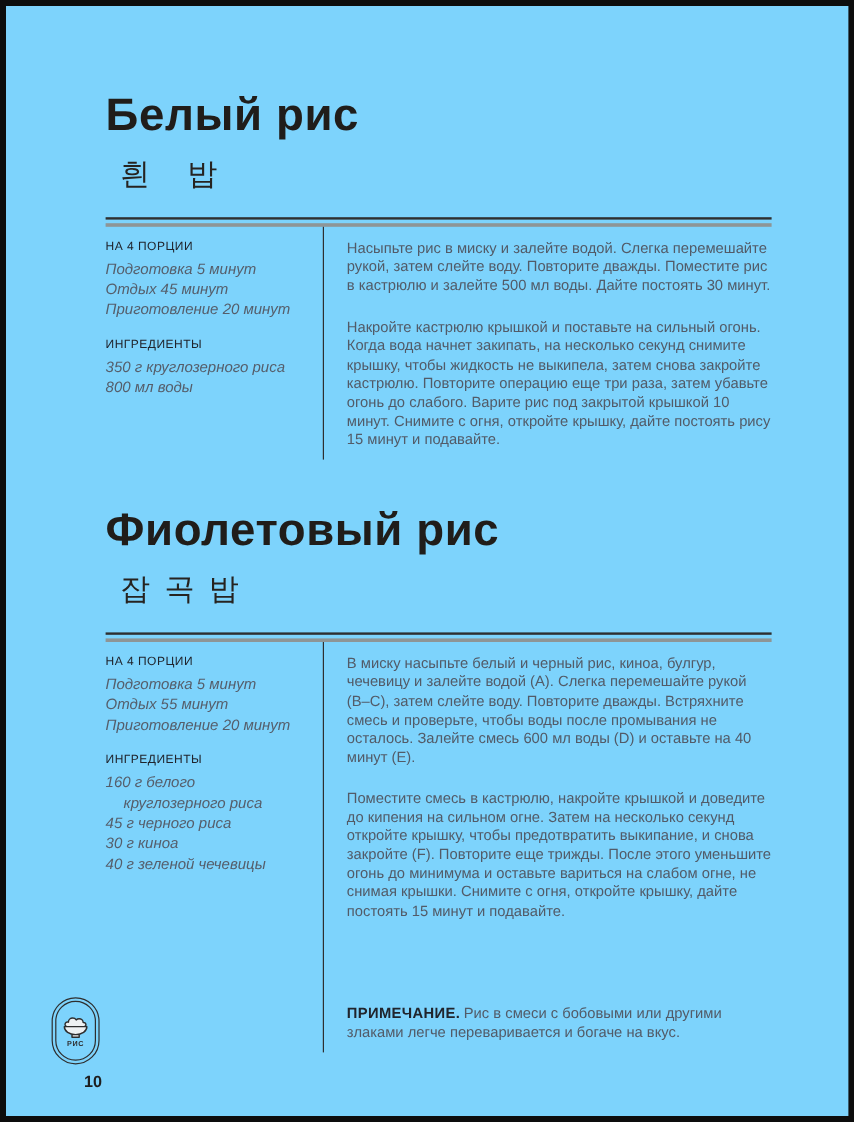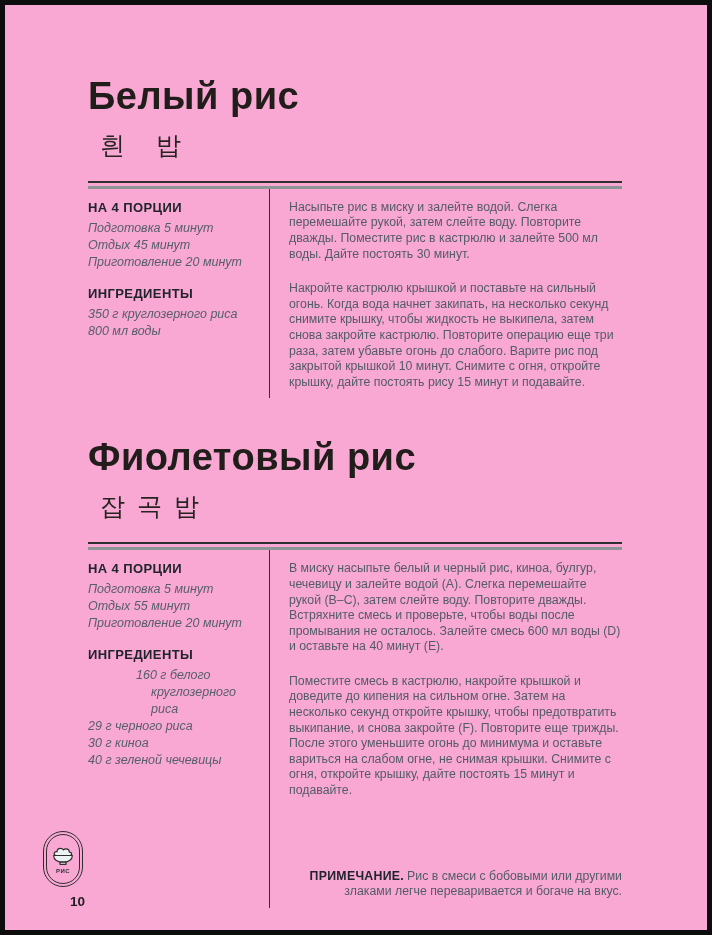--- a/index.html
+++ b/index.html
@@ -6,23 +6,23 @@
   html, body { width: 712px; height: 935px; }
   body {
     background: #0d0d0d;
     padding: 5px;
     font-family: "Liberation Sans", sans-serif;
   }
   .page {
     position: relative;
     width: 100%;
     height: 100%;
-    background: #f9a8d4;
+    background: #7dd3fc;
     overflow: hidden;
-    padding: 72px 85px 0 83px;
+    padding: 72px 64px 0 83px;
   }
   .recipe-title {
     font-size: 38px;
     line-height: 1.05;
     font-weight: bold;
     letter-spacing: 0.5px;
     color: #201d1a;
     margin-bottom: 13px;
   }
   .korean {
@@ -36,46 +36,46 @@
   }
   .rule-thin  { height: 2px; background: #2e2f30; margin-bottom: 3px; }
   .rule-thick { height: 3px; background: #8e9596; }
   .cols { display: flex; align-items: stretch; }
   .meta {
     width: 181px;
     flex: 0 0 181px;
     padding: 11px 20px 6px 0;
   }
   .meta .label {
-    font-size: 13px;
-    font-weight: bold;
+    font-size: 10px;
+    font-weight: normal;
     letter-spacing: 0.4px;
     color: #20242c;
     margin-bottom: 5px;
   }
   .meta .item {
     font-size: 12.5px;
     font-style: italic;
     line-height: 17px;
     color: #555e6b;
   }
-  .meta .item.hang { padding-left: 15px; text-indent: -15px; margin-left: 48px; }
+  .meta .item.hang { padding-left: 15px; text-indent: -15px; }
   .meta .group-gap { height: 15px; }
   .instructions {
     flex: 1;
     border-left: 1.5px solid #2e2f30;
     padding: 11px 0 8px 19px;
   }
   .instructions p {
     font-size: 12.3px;
     line-height: 15.6px;
     color: #525b68;
   }
   .instructions p + p { margin-top: 19px; }
-  .note { margin-top: 70px; font-size: 12.3px; line-height: 15.6px; color: #525b68; text-align: right; }
+  .note { margin-top: 70px; font-size: 12.3px; line-height: 15.6px; color: #525b68; }
   .note .note-label { font-weight: bold; color: #20242c; letter-spacing: 0.3px; margin-right: 3px; }
   .recipe-1 { margin-bottom: 40px; }
   .footer {
     position: absolute;
     left: 36px;
     top: 826px;
     width: 44px;
     text-align: center;
   }
   .stamp {
@@ -146,21 +146,21 @@
     <div class="rule-thick"></div>
     <div class="cols">
       <aside class="meta">
         <div class="label">НА 4 ПОРЦИИ</div>
         <div class="item">Подготовка 5 минут</div>
         <div class="item">Отдых 55 минут</div>
         <div class="item">Приготовление 20 минут</div>
         <div class="group-gap"></div>
         <div class="label">ИНГРЕДИЕНТЫ</div>
         <div class="item hang">160 г белого круглозерного риса</div>
-        <div class="item">29 г черного риса</div>
+        <div class="item">45 г черного риса</div>
         <div class="item">30 г киноа</div>
         <div class="item">40 г зеленой чечевицы</div>
       </aside>
       <div class="instructions">
         <p>В миску насыпьте белый и черный рис, киноа, булгур, чечевицу и залейте водой (A). Слегка перемешайте рукой (B–C), затем слейте воду. Повторите дважды. Встряхните смесь и проверьте, чтобы воды после промывания не осталось. Залейте смесь 600 мл воды (D) и оставьте на 40 минут (E).</p>
         <p>Поместите смесь в кастрюлю, накройте крышкой и доведите до кипения на сильном огне. Затем на несколько секунд откройте крышку, чтобы предотвратить выкипание, и снова закройте (F). Повторите еще трижды. После этого уменьшите огонь до минимума и оставьте вариться на слабом огне, не снимая крышки. Снимите с огня, откройте крышку, дайте постоять 15 минут и подавайте.</p>
         <div class="note">
           <span class="note-label">ПРИМЕЧАНИЕ.</span><span>Рис в смеси с бобовыми или другими злаками легче переваривается и богаче на вкус.</span>
         </div>
       </div>

